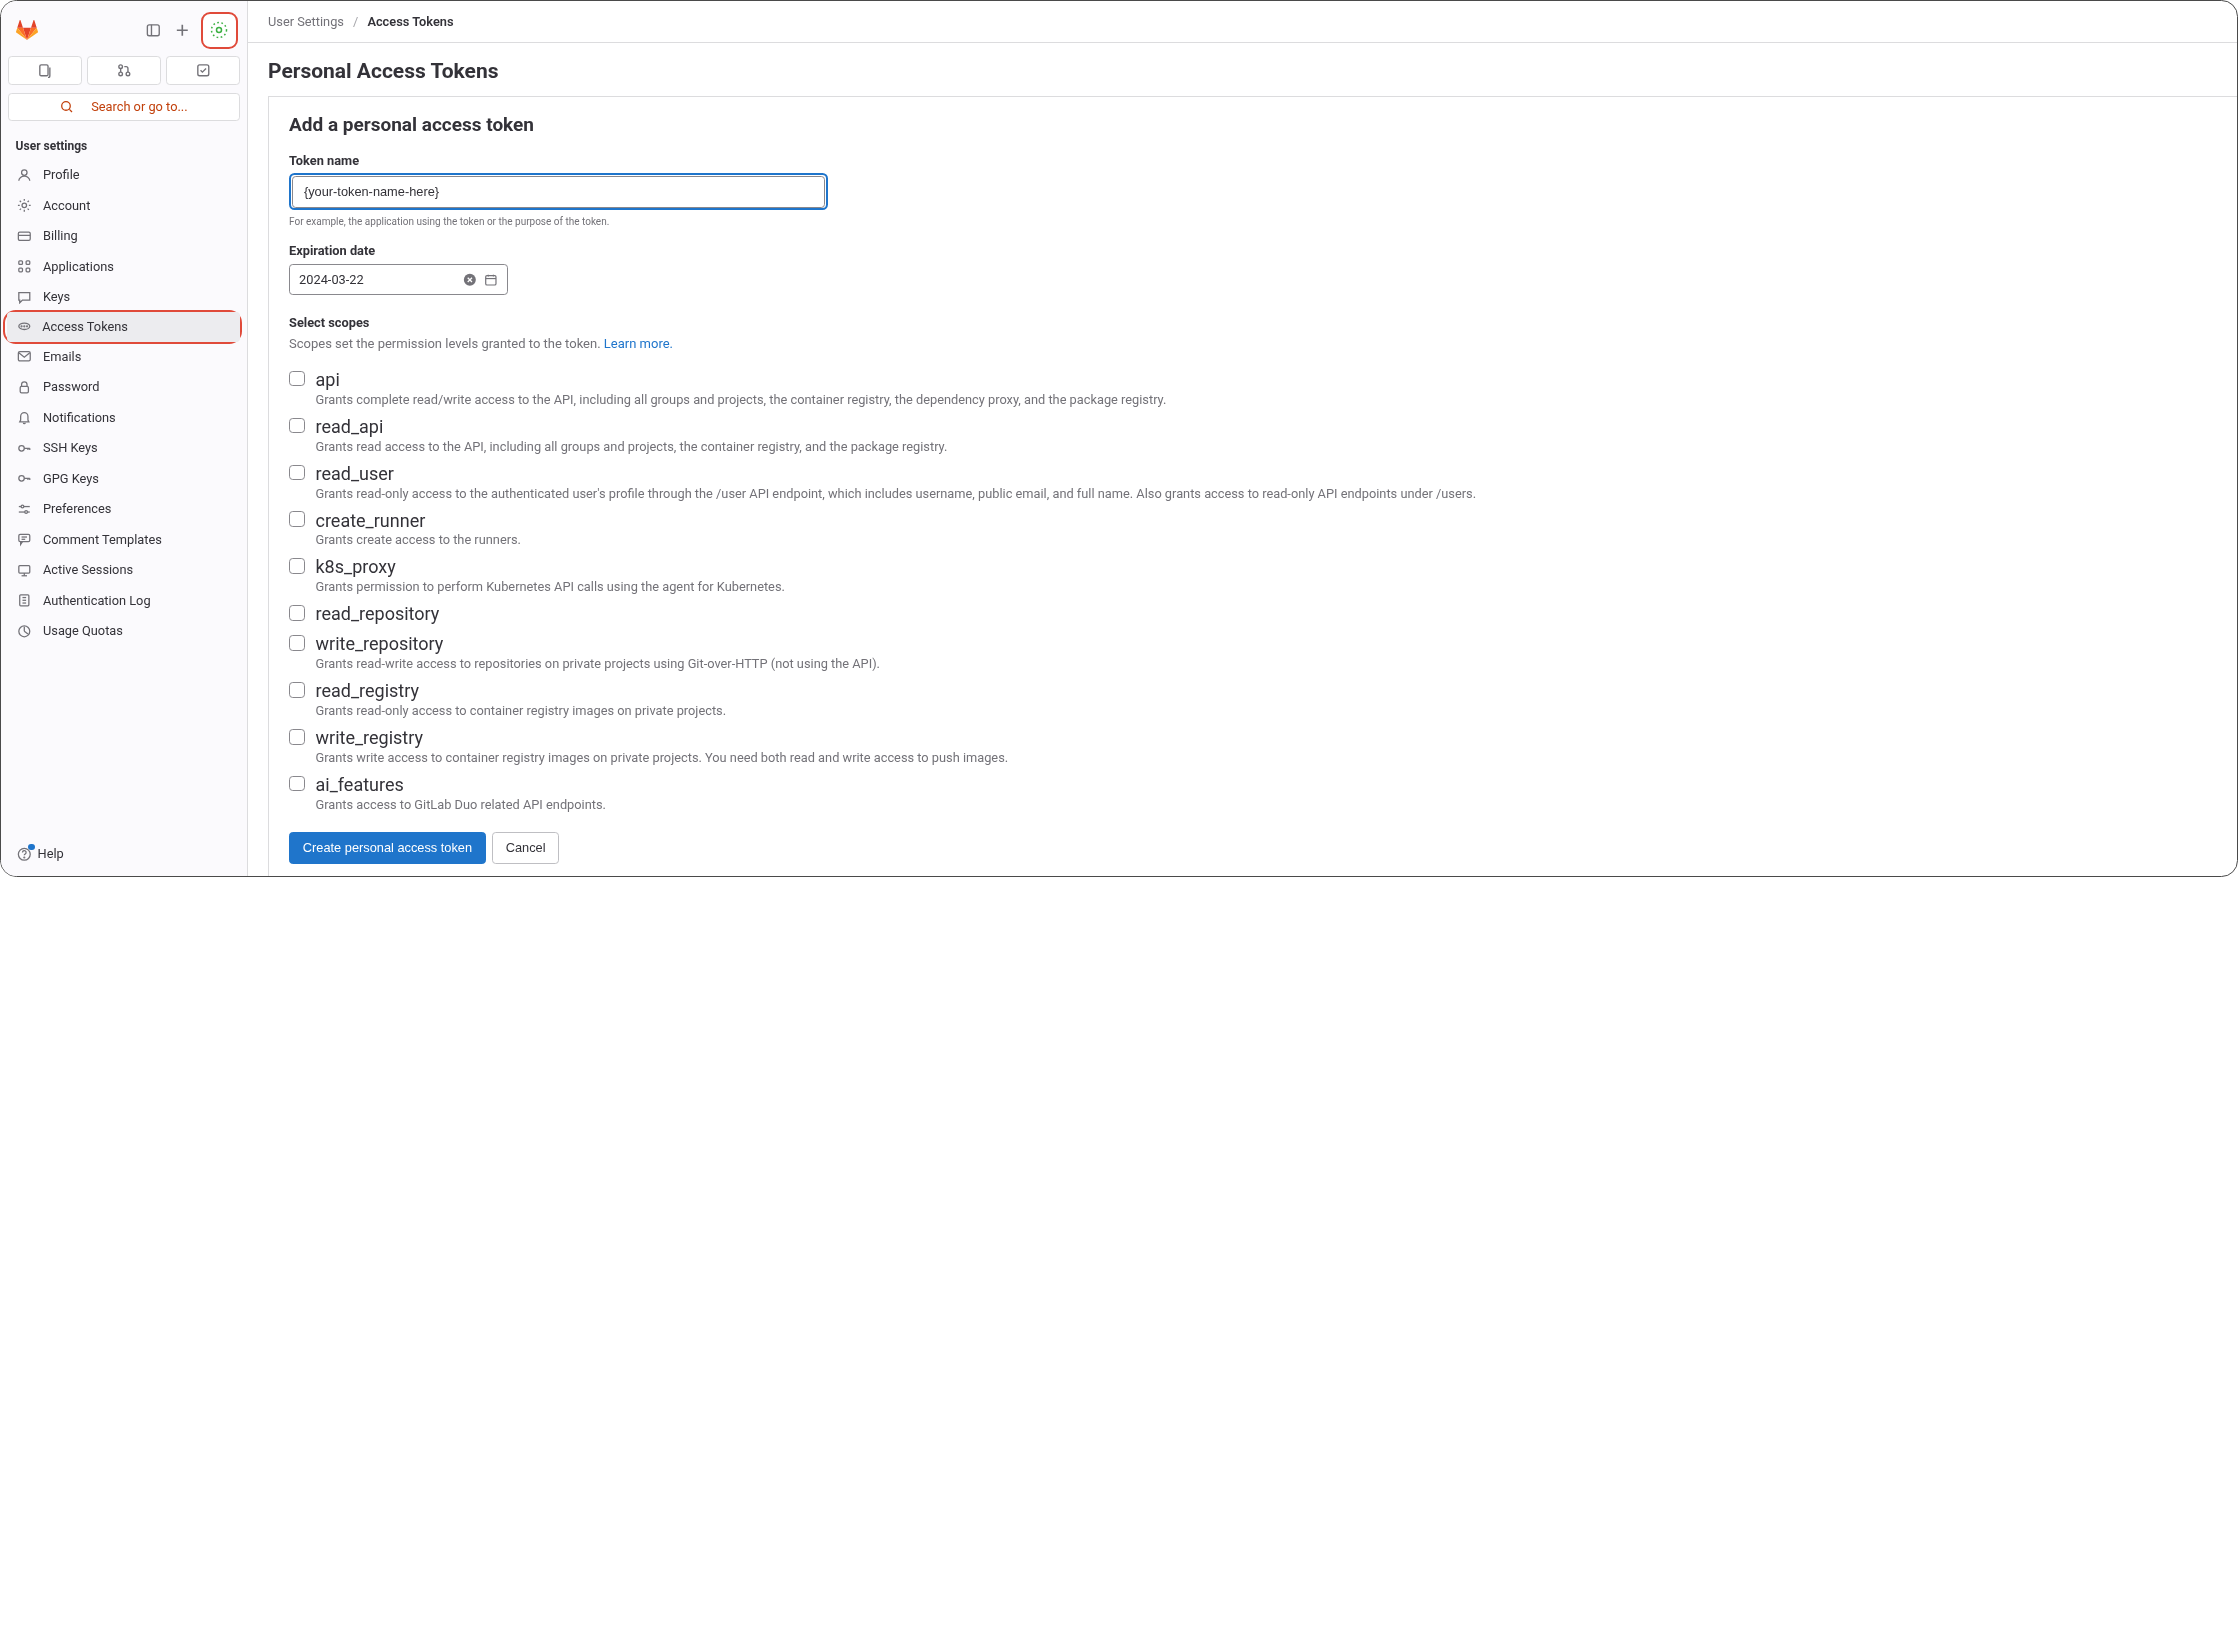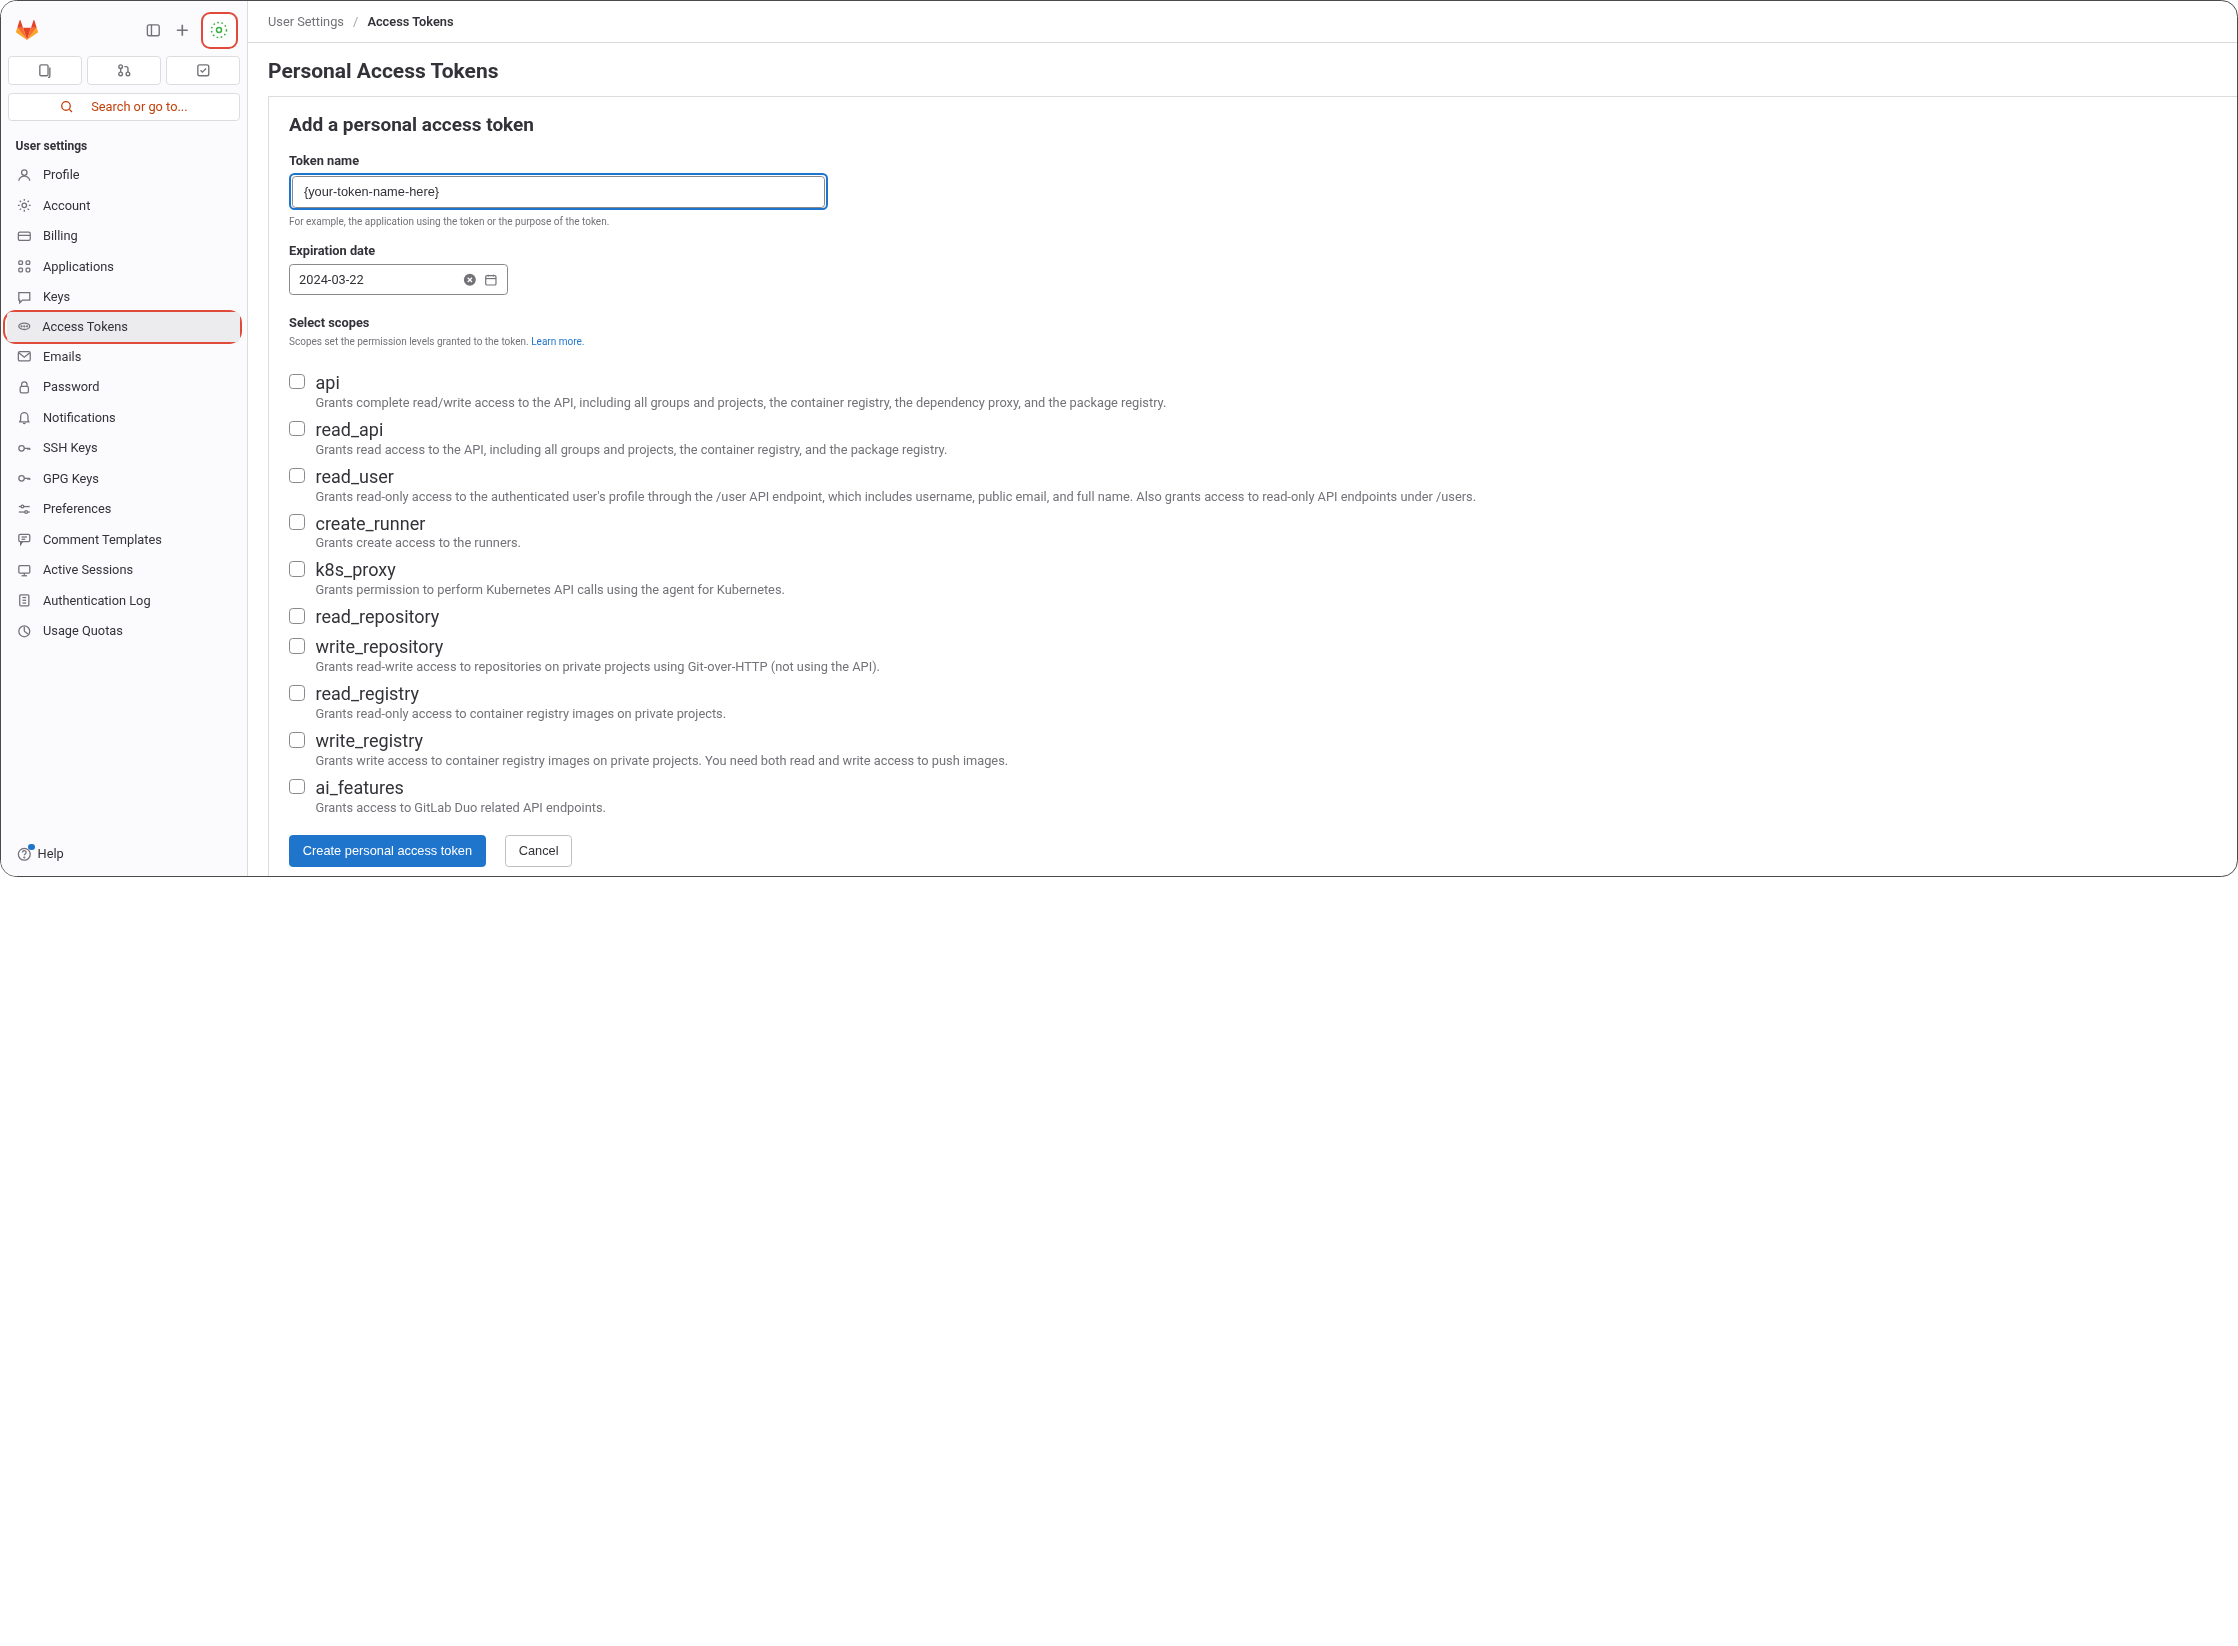--- a/index.html
+++ b/index.html
@@ -161,36 +161,36 @@
     width: 219px;
     border: 0.9px solid #89888d;
     border-radius: 3.7px;
     padding: 7.3px 9.1px;
     font-size: 12.8px;
     display: flex; align-items: center;
     margin-top: 5.5px; margin-bottom: 20px;
   }
   .date-input span { flex: 1; }
   .date-input svg { width: 13.7px; height: 13.7px; color: #737278; cursor: pointer; margin-left: 7.3px; }
-  .scopes-desc { color: #737278; font-size: 10px; margin-top: 3.7px; margin-bottom: 25px; }
+  .scopes-desc { color: #737278; font-size: 13px; margin-top: 3.7px; margin-bottom: 18px; }
   .scopes-desc a { color: #1f75cb; text-decoration: none; }
   .scope-row { display: flex; gap: 11px; margin-bottom: 9.1px; }
   .scope-checkbox {
     width: 15.5px; height: 15.5px;
     border: 0.9px solid #89888d;
     border-radius: 3.7px;
     flex-shrink: 0;
     margin-top: 1.8px;
     cursor: pointer;
     background: #fff;
   }
   .scope-text { flex: 1; }
   .scope-name { font-size: 18px; color: #333238; }
   .scope-desc { font-size: 12.8px; color: #737278; margin-top: 1.8px; }
-  .button-row { display: flex; gap: 19px; margin-top: 20px; }
+  .button-row { display: flex; gap: 6px; margin-top: 20px; }
   .btn {
     padding: 7.3px 12.8px;
     border-radius: 3.7px;
     font-size: 12.8px;
     cursor: pointer;
     border: 0.9px solid transparent;
   }
   .btn-primary { background: #1f75cb; color: #fff; border-color: #1f75cb; }
   .btn-default { background: #fff; color: #333238; border-color: #bfbfc3; }
 </style>

